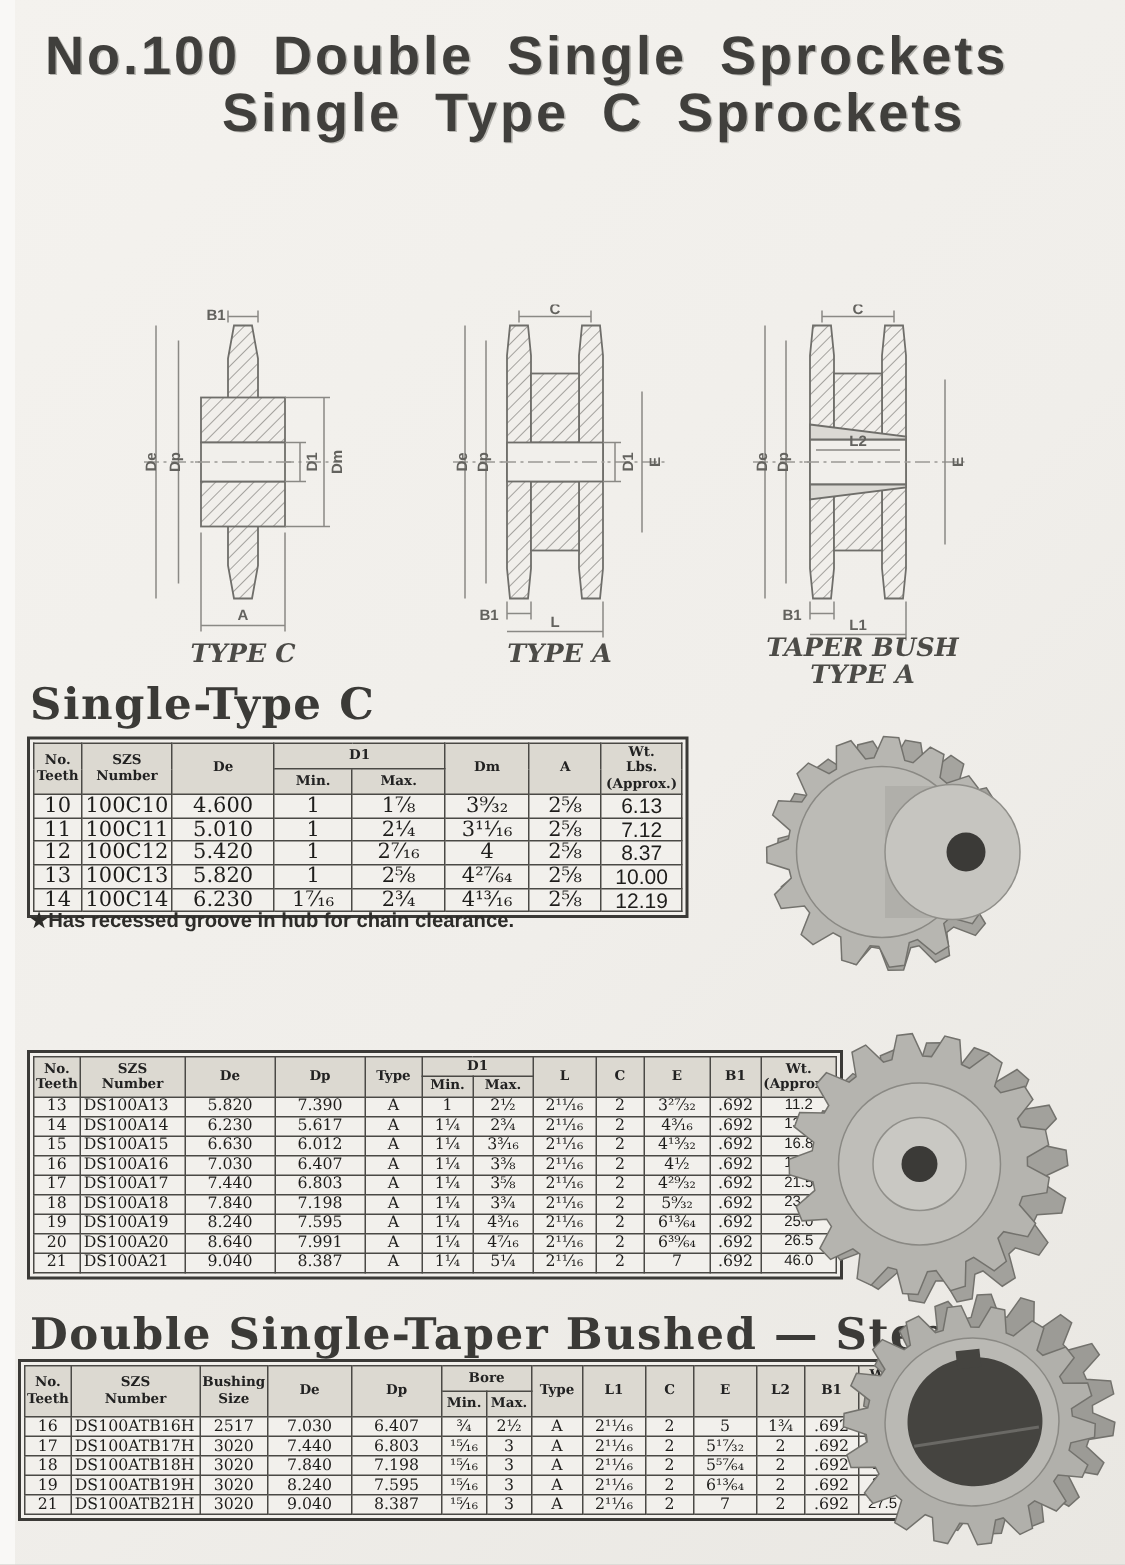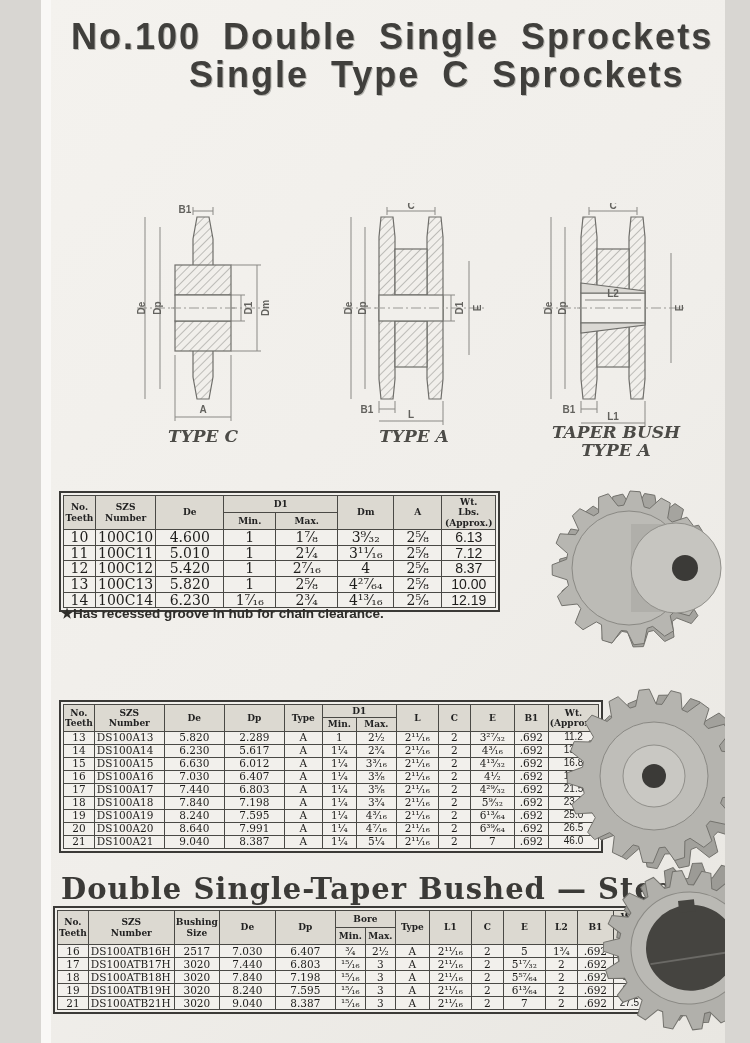--- a/index.html
+++ b/index.html
@@ -1,17 +1,17 @@
 <!DOCTYPE html>
 <html><head>
 <meta charset="utf-8">
 <style>
   html,body{margin:0;padding:0;background:#d8d6d2;}
-  .page{position:relative;width:684px;height:1043px;background:linear-gradient(135deg,#f4f2ee 0%,#f0eeea 55%,#e9e7e2 100%);
-        overflow:hidden;font-family:"Liberation Sans",sans-serif;color:#2f2e2b;margin-left:41px;}
+  .page{position:relative;width:750px;height:1043px;background:linear-gradient(135deg,#f4f2ee 0%,#f0eeea 55%,#e9e7e2 100%);
+        overflow:hidden;font-family:"Liberation Sans",sans-serif;color:#2f2e2b;}
   .page::before{content:"";position:absolute;left:0;top:0;width:10px;height:100%;background:#f9f8f6;}
   
   .title{position:absolute;left:30px;top:18px;font-weight:bold;font-size:36px;line-height:1.06;
          color:#403f3c;letter-spacing:2px;word-spacing:10px;text-shadow:1px 1px 0 #b9b8b3;}
   .title .l2{margin-left:118px;}
   
   .specbox{position:absolute;left:18px;top:99px;width:712px;height:86px;border:3px solid #34332f;background:#f5f4f0;}
   .spec-item{position:absolute;font-weight:bold;font-size:15px;color:#2c2b28;}
   .bull{position:absolute;width:13px;height:13px;border:2px solid #34332f;border-radius:4px;background:#f5f4f0;}
   .spec-val{position:absolute;font-weight:bold;font-size:16px;color:#222120;}
@@ -158,20 +158,21 @@
     <text x="30" y="210">B1</text>
     <line x1="106" y1="198" x2="106" y2="224"></line>
     <line x1="42" y1="220" x2="106" y2="220"></line>
     <text x="74" y="217">L1</text>
   </svg>
   <div class="cap" style="left:490px;top:424px;width:170px;">
     <div>TAPER BUSH</div>
     <div>TYPE A</div>
   </div>
 
+  <div class="sect" style="left:20px;top:452px;">Single-Type C</div>
   <div class="twrap" id="t1" style="left:18px;top:491px;">
     <table>
       <colgroup>
           <col style="width:32px">
           <col style="width:60px">
           <col style="width:68px">
           <col style="width:52px">
         <col style="width:62px">
           <col style="width:56px">
           <col style="width:48px">
@@ -300,21 +301,21 @@
         <tr>
           <th>Min.</th>
           <th>Max.</th>
         </tr>
       </thead>
       <tbody>
           <tr>
             <td>13</td>
             <td class="left">DS100A13</td>
             <td>5.820</td>
-            <td>2.289</td>
+            <td>7.390</td>
             <td>A</td>
             <td>1</td>
             <td>2¹⁄₂</td>
             <td>2¹¹⁄₁₆</td>
             <td>2</td>
             <td>3²⁷⁄₃₂</td>
             <td>.692</td>
             <td class="wt">11.2</td>
           </tr>
           <tr>

